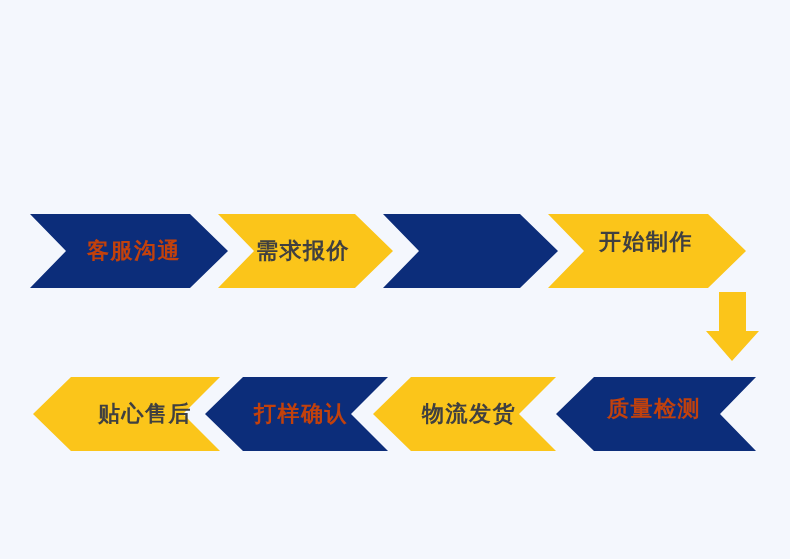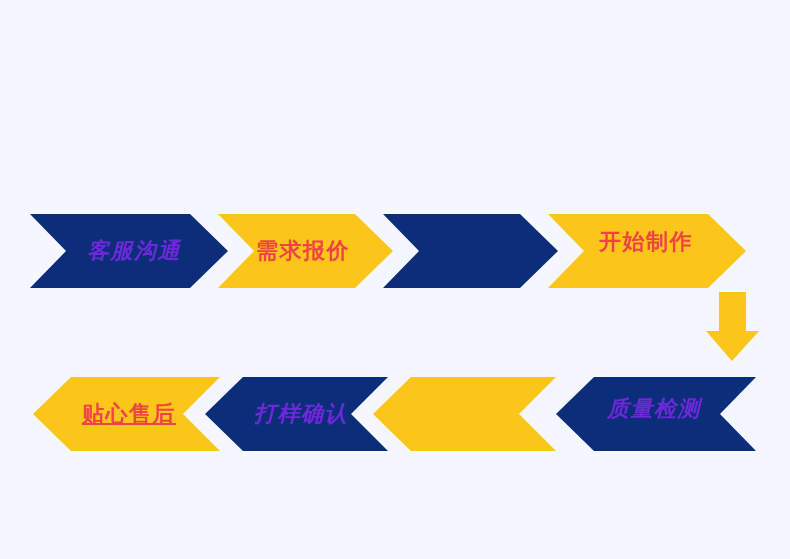--- a/index.html
+++ b/index.html
@@ -79,22 +79,22 @@
     position: absolute;
     display: flex;
     align-items: center;
     justify-content: center;
     font-size: 22px;
     font-weight: 700;
     letter-spacing: 1.5px;
     white-space: nowrap;
     user-select: none;
   }
-  .label-on-navy { color: #6d28d9; font-style: italic; }
-  .label-on-yellow { color: #ef4444; }
+  .label-on-navy { color: #c2410c; }
+  .label-on-yellow { color: #404040; }
 </style>
 </head>
 <body>
 
 <div id="stage">
 
 
   <svg class="flow-svg" width="790" height="559">
 
     <polygon fill="#0c2d7a" points="30,214 190,214 228,251 190,288 30,288 66,251"></polygon>
@@ -118,18 +118,19 @@
 
   <div class="arrow-label label-on-navy" style="left:64px;  top:214px; width:140px; height:74px;">客服沟通</div>
 
   <div class="arrow-label label-on-yellow" style="left:240px; top:214px; width:126px; height:74px;">需求报价</div>
 
 
   <div class="arrow-label label-on-yellow" style="left:578px; top:214px; width:136px; height:55px;">开始制作</div>
 
   <div class="arrow-label label-on-navy" style="left:584px; top:377px; width:140px; height:63px;">质量检测</div>
 
+  <div class="arrow-label label-on-yellow" style="left:406px; top:377px; width:126px; height:74px;">物流发货</div>
 
   <div class="arrow-label label-on-navy" style="left:238px; top:377px; width:126px; height:74px;">打样确认</div>
 
-  <div class="arrow-label label-on-yellow" style="left:66px;  top:377px; width:126px; height:74px;text-decoration:underline;">贴心售后</div>
+  <div class="arrow-label label-on-yellow" style="left:82px;  top:377px; width:126px; height:74px;">贴心售后</div>
 
 </div>
 
 </body></html>

